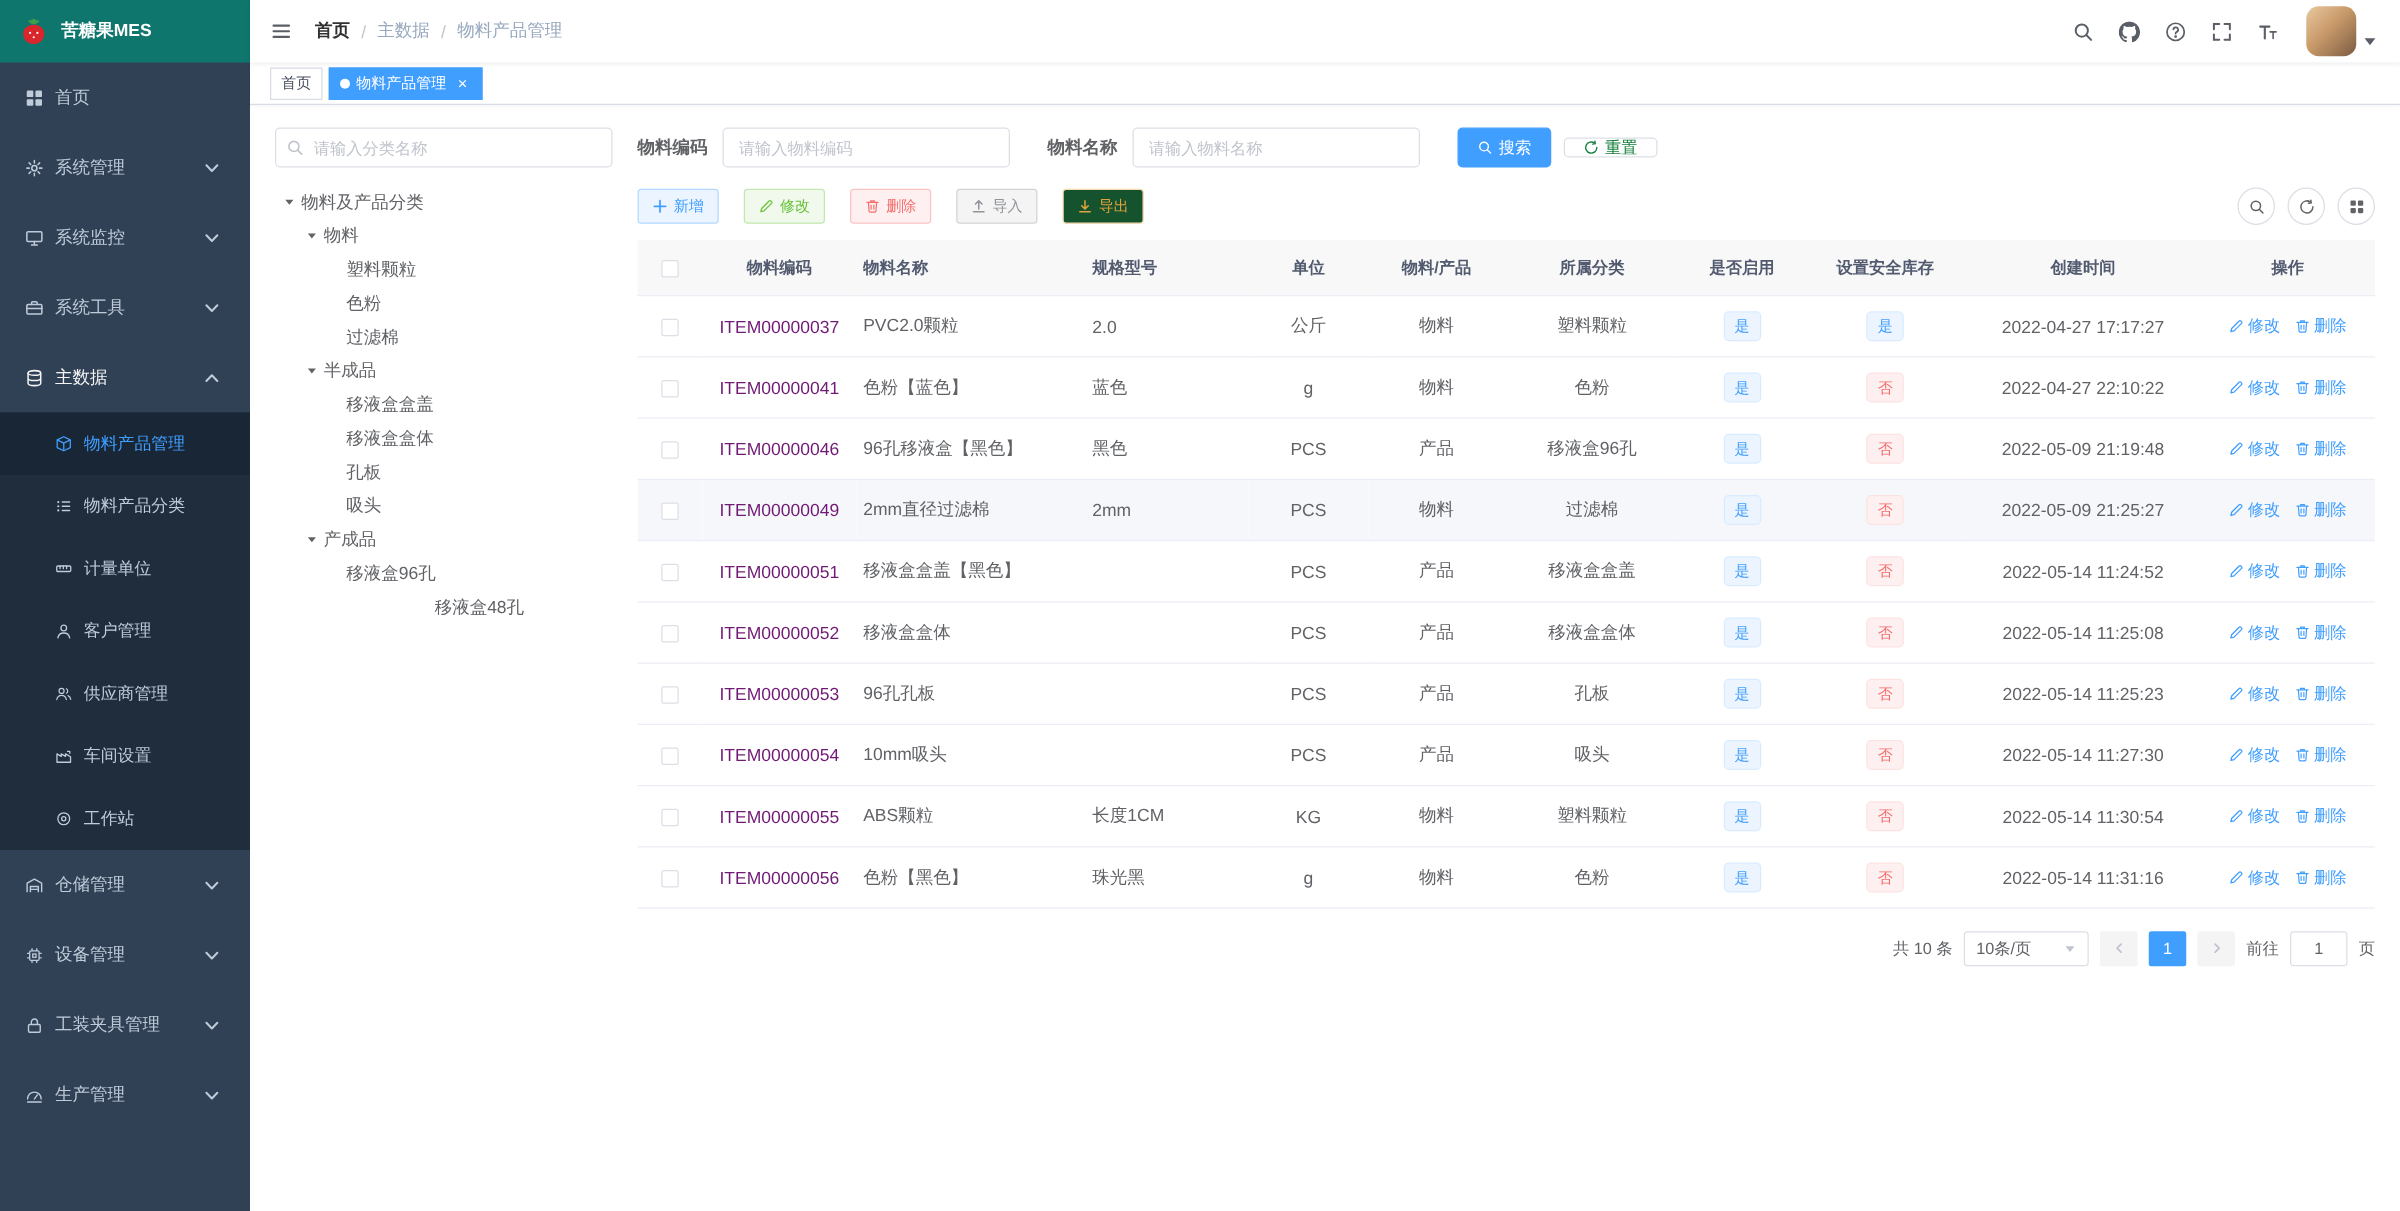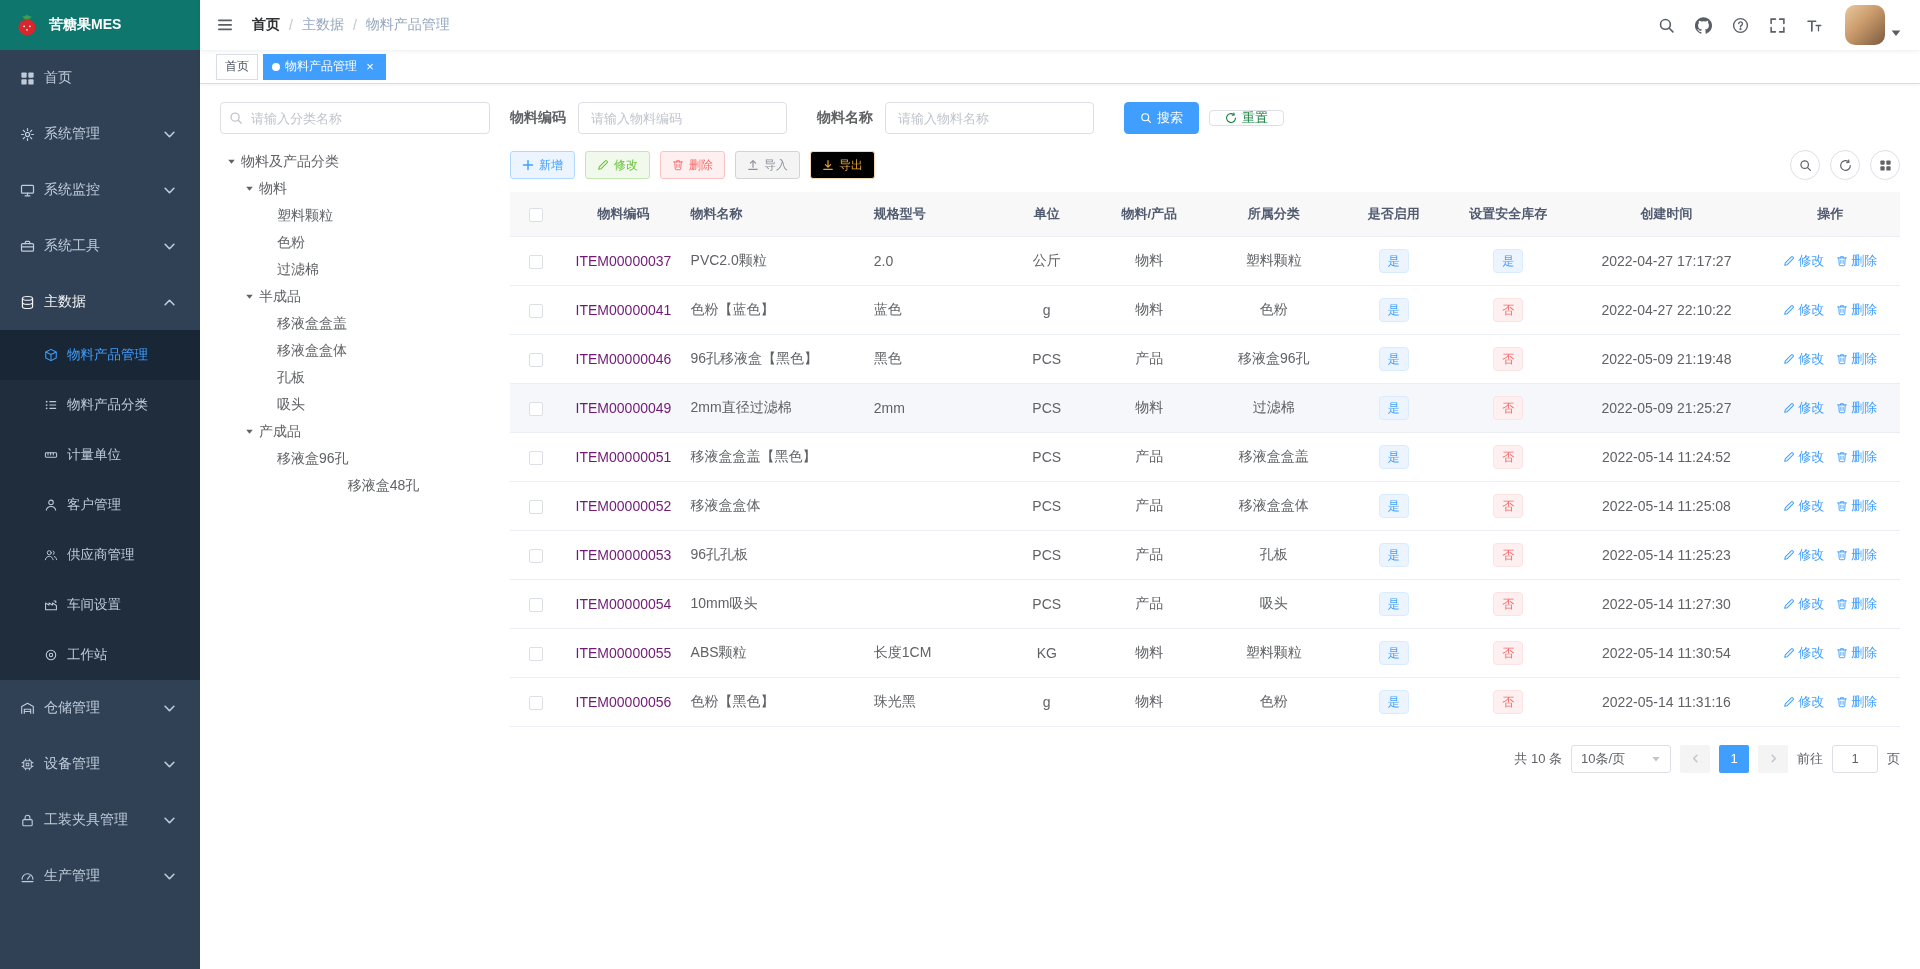--- a/index.html
+++ b/index.html
@@ -60,34 +60,34 @@
 .tree-node{height:27px;display:flex;align-items:center;font-size:14px;color:#606266;cursor:pointer}
 .tree-caret{width:14px;height:14px;color:#606266;display:inline-flex;align-items:center;justify-content:center}
 .tree-caret svg{width:9px;height:9px}
 .tree-indent{width:14px;flex:0 0 14px}
 .tree-label{margin-left:3px;white-space:nowrap}
 
 
 .table-panel{flex:1;min-width:0;display:flex;flex-direction:column}
 .filter-row{display:flex;align-items:center;margin-bottom:16px}
 .filter-label{font-weight:700;color:#606266;font-size:14px;margin-right:12px;white-space:nowrap}
-.filter-input{width:209px;height:32px;border:1px solid #dcdfe6;border-radius:4px;padding:0 12px;font-size:13px;color:#606266;outline:none;margin-right:30px;font-family:inherit}
+.filter-input{width:230px;height:32px;border:1px solid #dcdfe6;border-radius:4px;padding:0 12px;font-size:13px;color:#606266;outline:none;margin-right:30px;font-family:inherit}
 .filter-input::placeholder{color:#c0c4cc}
 .btn{display:inline-flex;align-items:center;justify-content:center;gap:5px;border-radius:4px;cursor:pointer;font-family:inherit;border:1px solid transparent;white-space:nowrap}
 .btn .icon{width:12px;height:12px}
 .btn-search{height:32px;padding:0 15px;background:#409eff;border-color:#409eff;color:#fff;font-size:13px}
 .btn-reset{height:16px;padding:0 15px;background:#fff;border-color:#dcdfe6;color:#15803d;font-size:13px;margin-left:10px}
 .toolbar-row{display:flex;align-items:center;margin-bottom:12px}
-.toolbar-left{display:flex;gap:10px}
+.toolbar-left{display:flex;gap:20px}
 .btn-mini{height:28px;padding:0 11px;font-size:12px;border-radius:3px}
 .plain-primary{background:#ecf5ff;border-color:#b3d8ff;color:#409eff}
 .plain-success{background:#f0f9eb;border-color:#c2e7b0;color:#67c23a}
 .plain-danger{background:#fef0f0;border-color:#fbc4c4;color:#f56c6c}
 .plain-info{background:#f4f4f5;border-color:#d3d4d6;color:#909399}
-.plain-warning{background:#000000;border-color:#f5dab1;color:#e6a23c}
+.plain-warning{background:#14532d;border-color:#f5dab1;color:#e6a23c}
 .toolbar-right{margin-left:auto;display:flex;gap:10px}
 .circle-btn{width:30px;height:30px;border-radius:50%;border:1px solid #dcdfe6;background:#fff;color:#606266;display:flex;align-items:center;justify-content:center;cursor:pointer}
 .circle-btn svg{width:13px;height:13px}
 
 
 table.data-table{width:100%;border-collapse:collapse;table-layout:fixed;font-size:14px;border-bottom:1px solid #dfe4ed}
 .data-table th{height:44px;background:#f8f8f9;color:#515a6e;font-weight:700;font-size:13px;border-bottom:1px solid #ebeef5;padding:0 6px;text-align:center;white-space:nowrap}
 .data-table td{height:49px;border-bottom:1px solid #ebeef5;padding:0 6px;color:#606266;text-align:center;white-space:nowrap;overflow:hidden;text-overflow:ellipsis}
 .data-table th.left,.data-table td.left{text-align:left}
 .data-table tr.highlight td{background:#f5f7fa}

